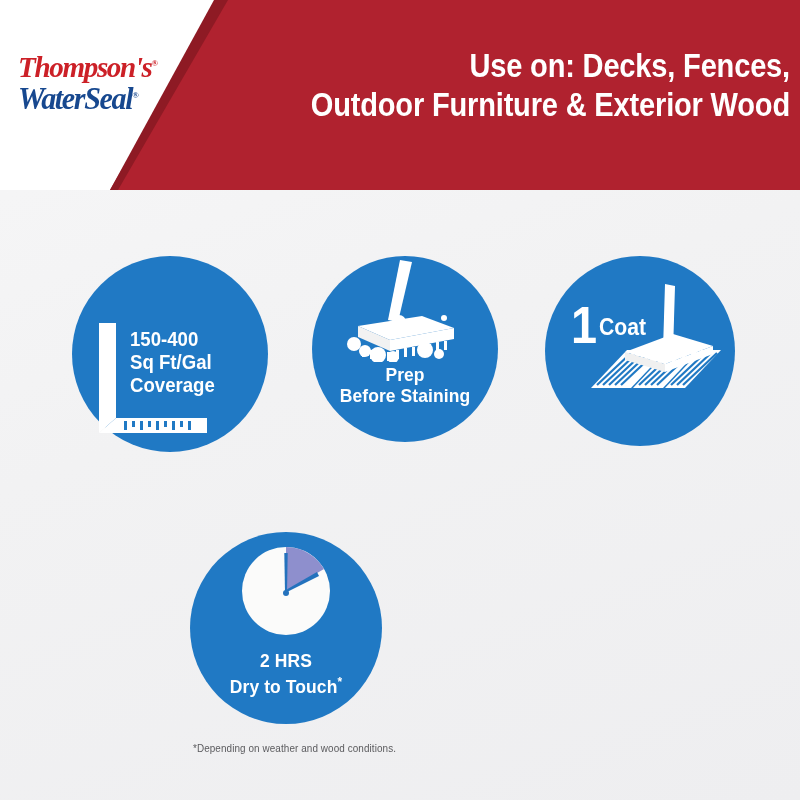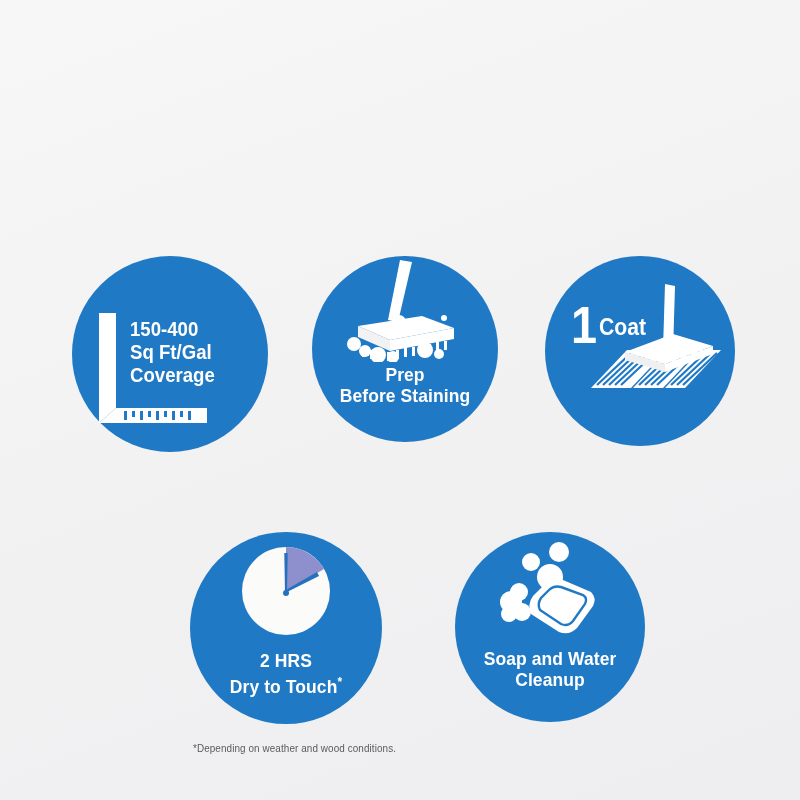--- a/index.html
+++ b/index.html
@@ -104,21 +104,21 @@
   #c2{left:312px;top:256px;width:186px;height:186px;}
   #c3{left:545px;top:256px;width:190px;height:190px;}
   #c4{left:190px;top:532px;width:192px;height:192px;}
   #c5{left:455px;top:532px;width:190px;height:190px;}
   #c2 .circle-caption{top:108px;}
   #c4 .circle-caption{top:118px;}
   #c5 .circle-caption{top:116px;}
 
   
   .c1-inner{
-    position:absolute;left:0;top:7px;width:100%;height:100%;
+    position:absolute;left:0;top:17px;width:100%;height:100%;
   }
   .ruler{
     position:absolute;left:27px;top:50px;width:108px;height:110px;
   }
   .c1-text{
     position:absolute;left:58px;top:55px;width:130px;
     color:#ffffff;
     font-family:"Liberation Sans Narrow","Liberation Sans",sans-serif;
     font-weight:bold;font-size:20px;line-height:23px;
     transform:scaleX(0.93);transform-origin:left top;
@@ -154,20 +154,32 @@
     transform:scaleX(0.9);
     transform-origin:left top;
     white-space:nowrap;
   }
 </style>
 </head>
 <body>
 
 <div class="poster">
 
+  <div class="header">
+    <div class="header-red"></div>
+    <div class="header-red-shadow"></div>
+
+    <div class="logo">
+      <div class="logo-line1"><span>Thompson's</span><span class="logo-tm">®</span></div>
+      <div class="logo-line2"><span>WaterSeal</span><span class="logo-tm">®</span></div>
+    </div>
+
+    <div class="header-title">Use on: Decks, Fences,
+Outdoor Furniture &amp; Exterior Wood</div>
+  </div>
 
   <div class="circle" id="c1">
     <div class="c1-inner">
 
       <div class="ruler">
         <svg class="art-svg" width="108" height="110" viewBox="0 0 108 110" xmlns="http://www.w3.org/2000/svg">
 
           <polygon points="0,0 17,0 17,95 0,110" fill="#ffffff"></polygon>
 
           <polygon points="0,110 17,95 108,95 108,110" fill="#ffffff"></polygon>
@@ -281,38 +293,16 @@
         <polygon points="48.3,12 51.7,12 51,52 49,52" fill="#2472bd"></polygon>
 
         <polygon points="49,52 51.5,48 81,31 83,35" fill="#2472bd"></polygon>
         <circle cx="50" cy="52" r="3" fill="#2472bd"></circle>
       </svg>
     </div>
     <div class="circle-caption"><span>2 HRS
 Dry to Touch</span><span class="star">*</span></div>
   </div>
 
-  <div class="circle" id="c5">
-    <div class="circle-art" style="height:116px;">
-      <svg class="art-svg" width="106" height="100" viewBox="0 0 106 100" xmlns="http://www.w3.org/2000/svg">
-
-        <circle cx="34" cy="22" r="9" fill="#ffffff"></circle>
-        <circle cx="62" cy="12" r="10" fill="#ffffff"></circle>
-        <circle cx="53" cy="37" r="13" fill="#ffffff"></circle>
-
-        <circle cx="14" cy="62" r="11" fill="#ffffff"></circle>
-        <circle cx="22" cy="52" r="9" fill="#ffffff"></circle>
-        <circle cx="12" cy="74" r="8" fill="#ffffff"></circle>
-        <circle cx="25" cy="72" r="9" fill="#ffffff"></circle>
-
-        <g>
-          <path d="M36 56 Q30 64 34 74 L62 92 Q72 96 80 88 L96 66 Q100 58 94 52 L66 40 Q56 36 48 44 Z" fill="#ffffff"></path>
-          <path d="M44 58 Q40 64 43 70 L64 84 Q71 87 76 81 L88 64 Q91 58 86 55 L64 47 Q57 45 52 50 Z" fill="none" stroke="#2079c4" stroke-width="2.4"></path>
-        </g>
-      </svg>
-    </div>
-    <div class="circle-caption">Soap and Water
-Cleanup</div>
-  </div>
 
   <div class="footnote">*Depending on weather and wood conditions.</div>
 
 </div>
 
 </body></html>

